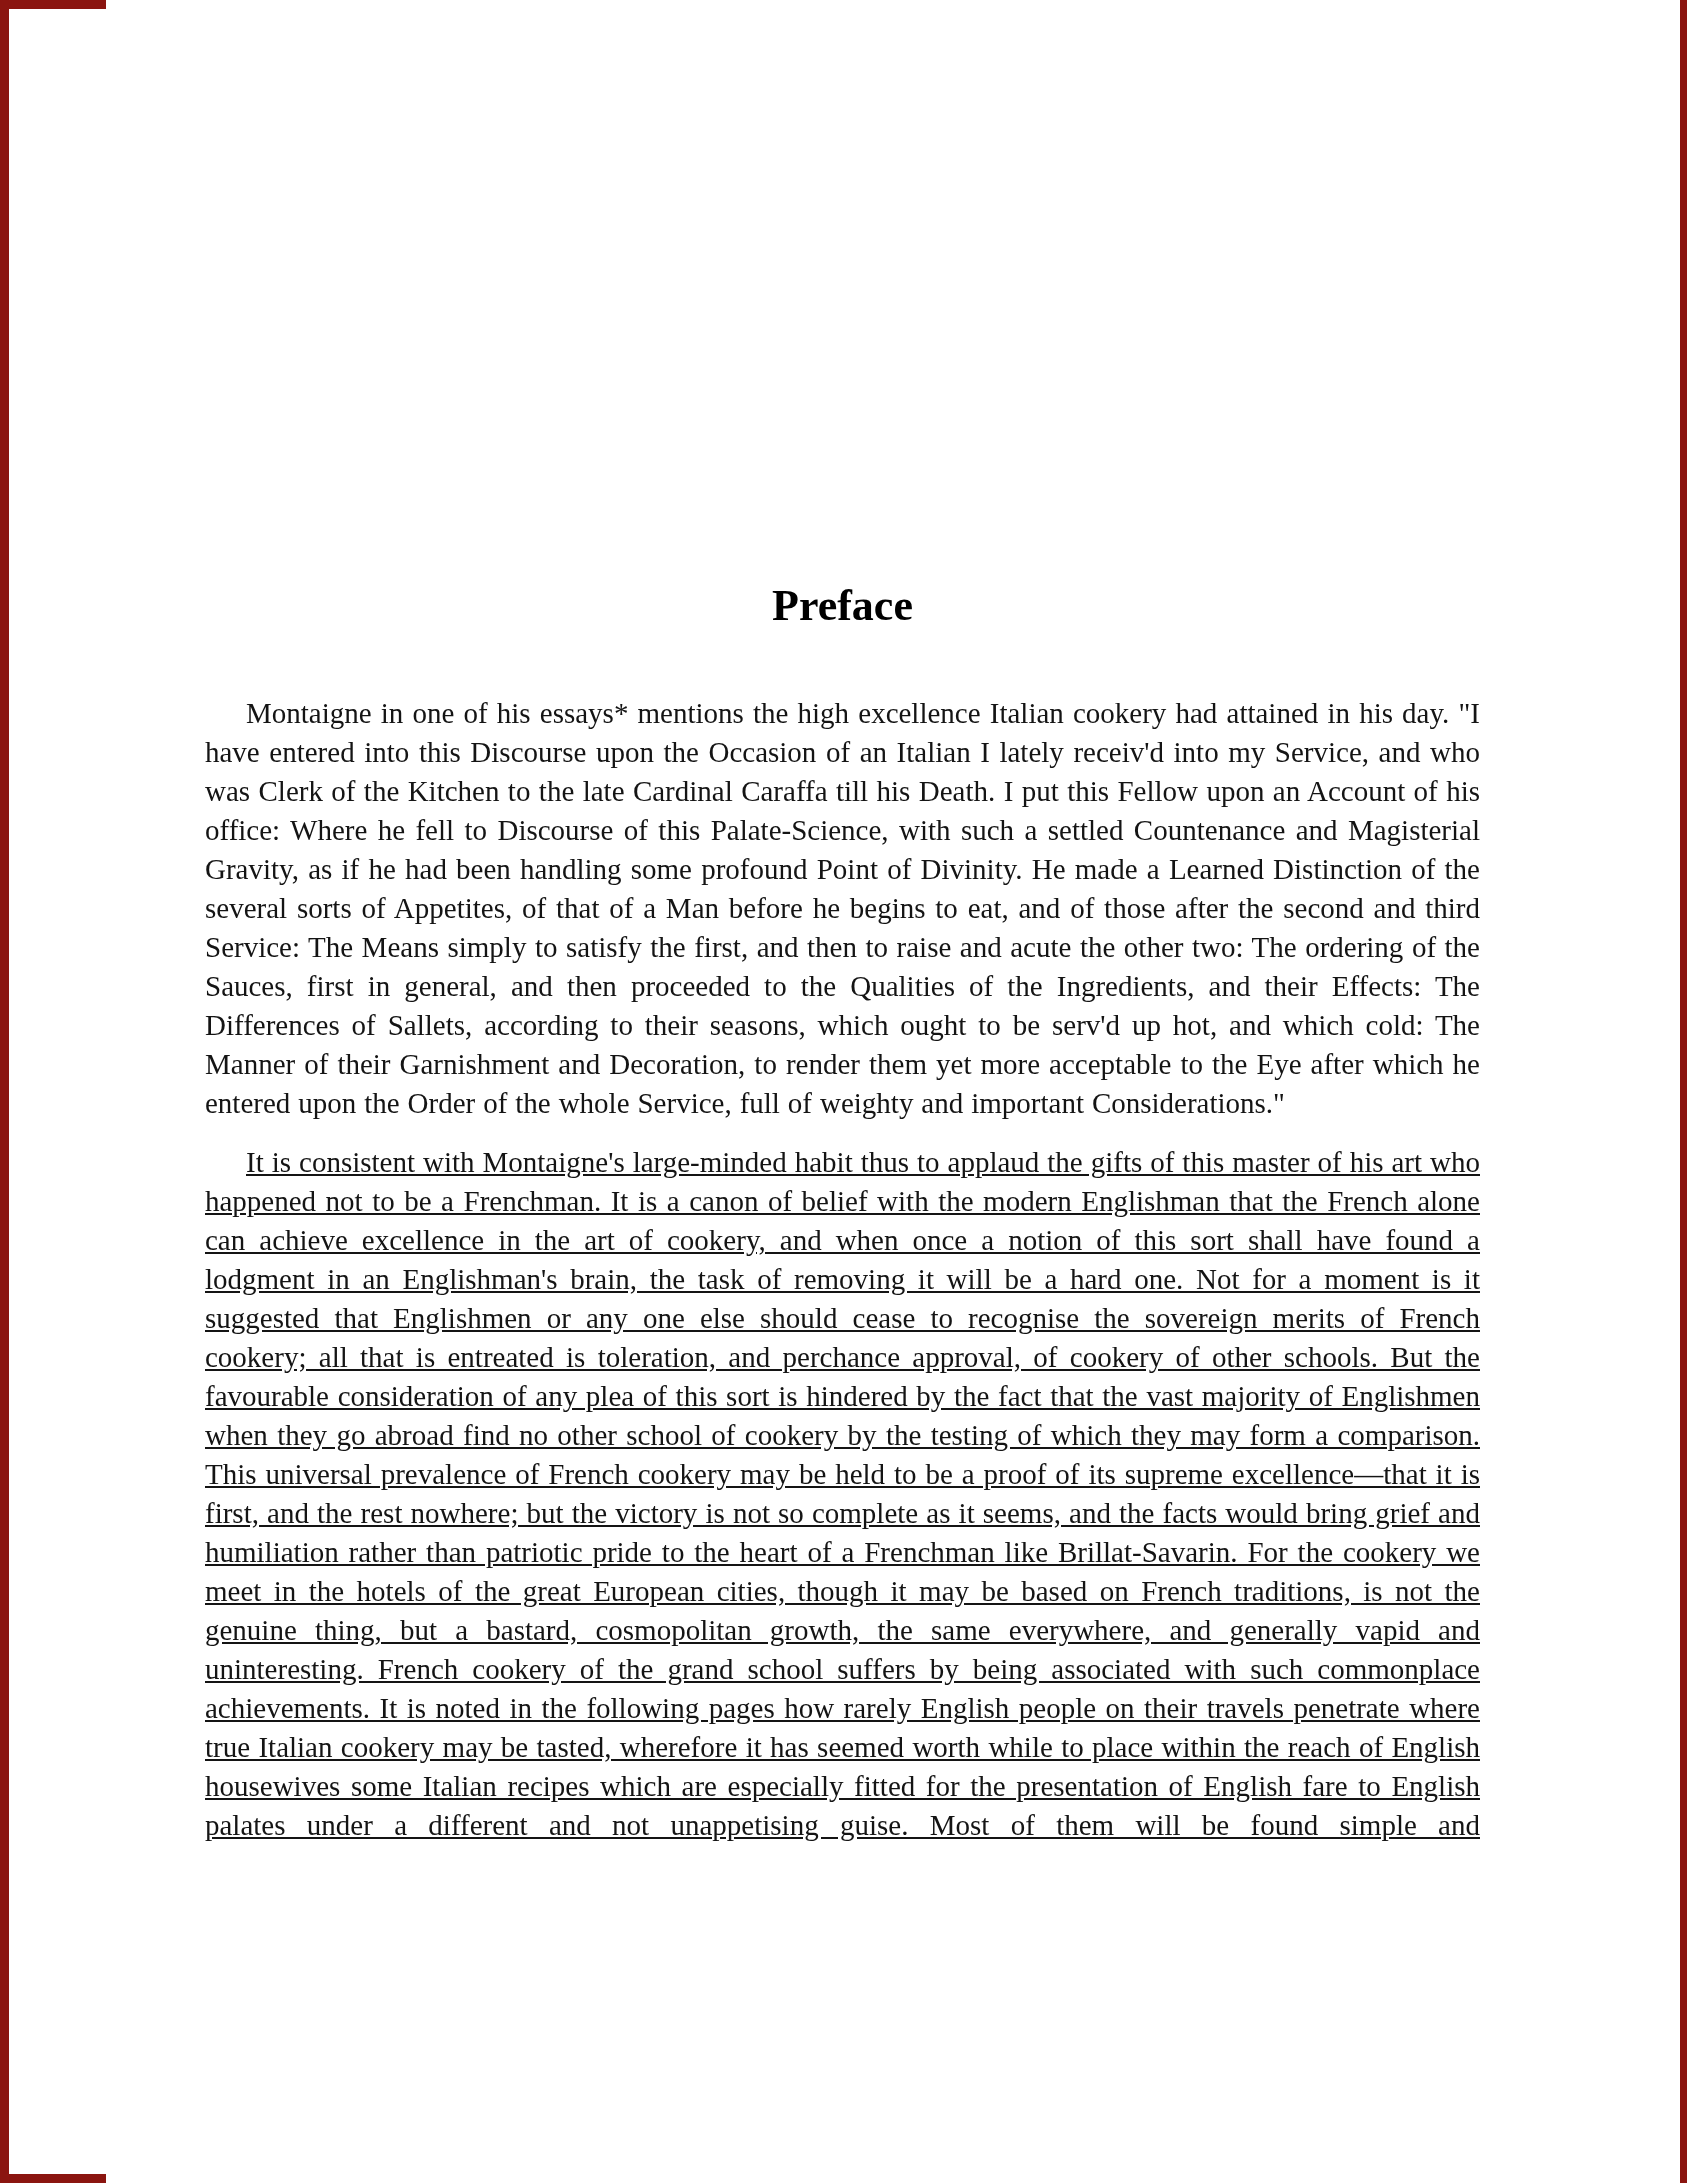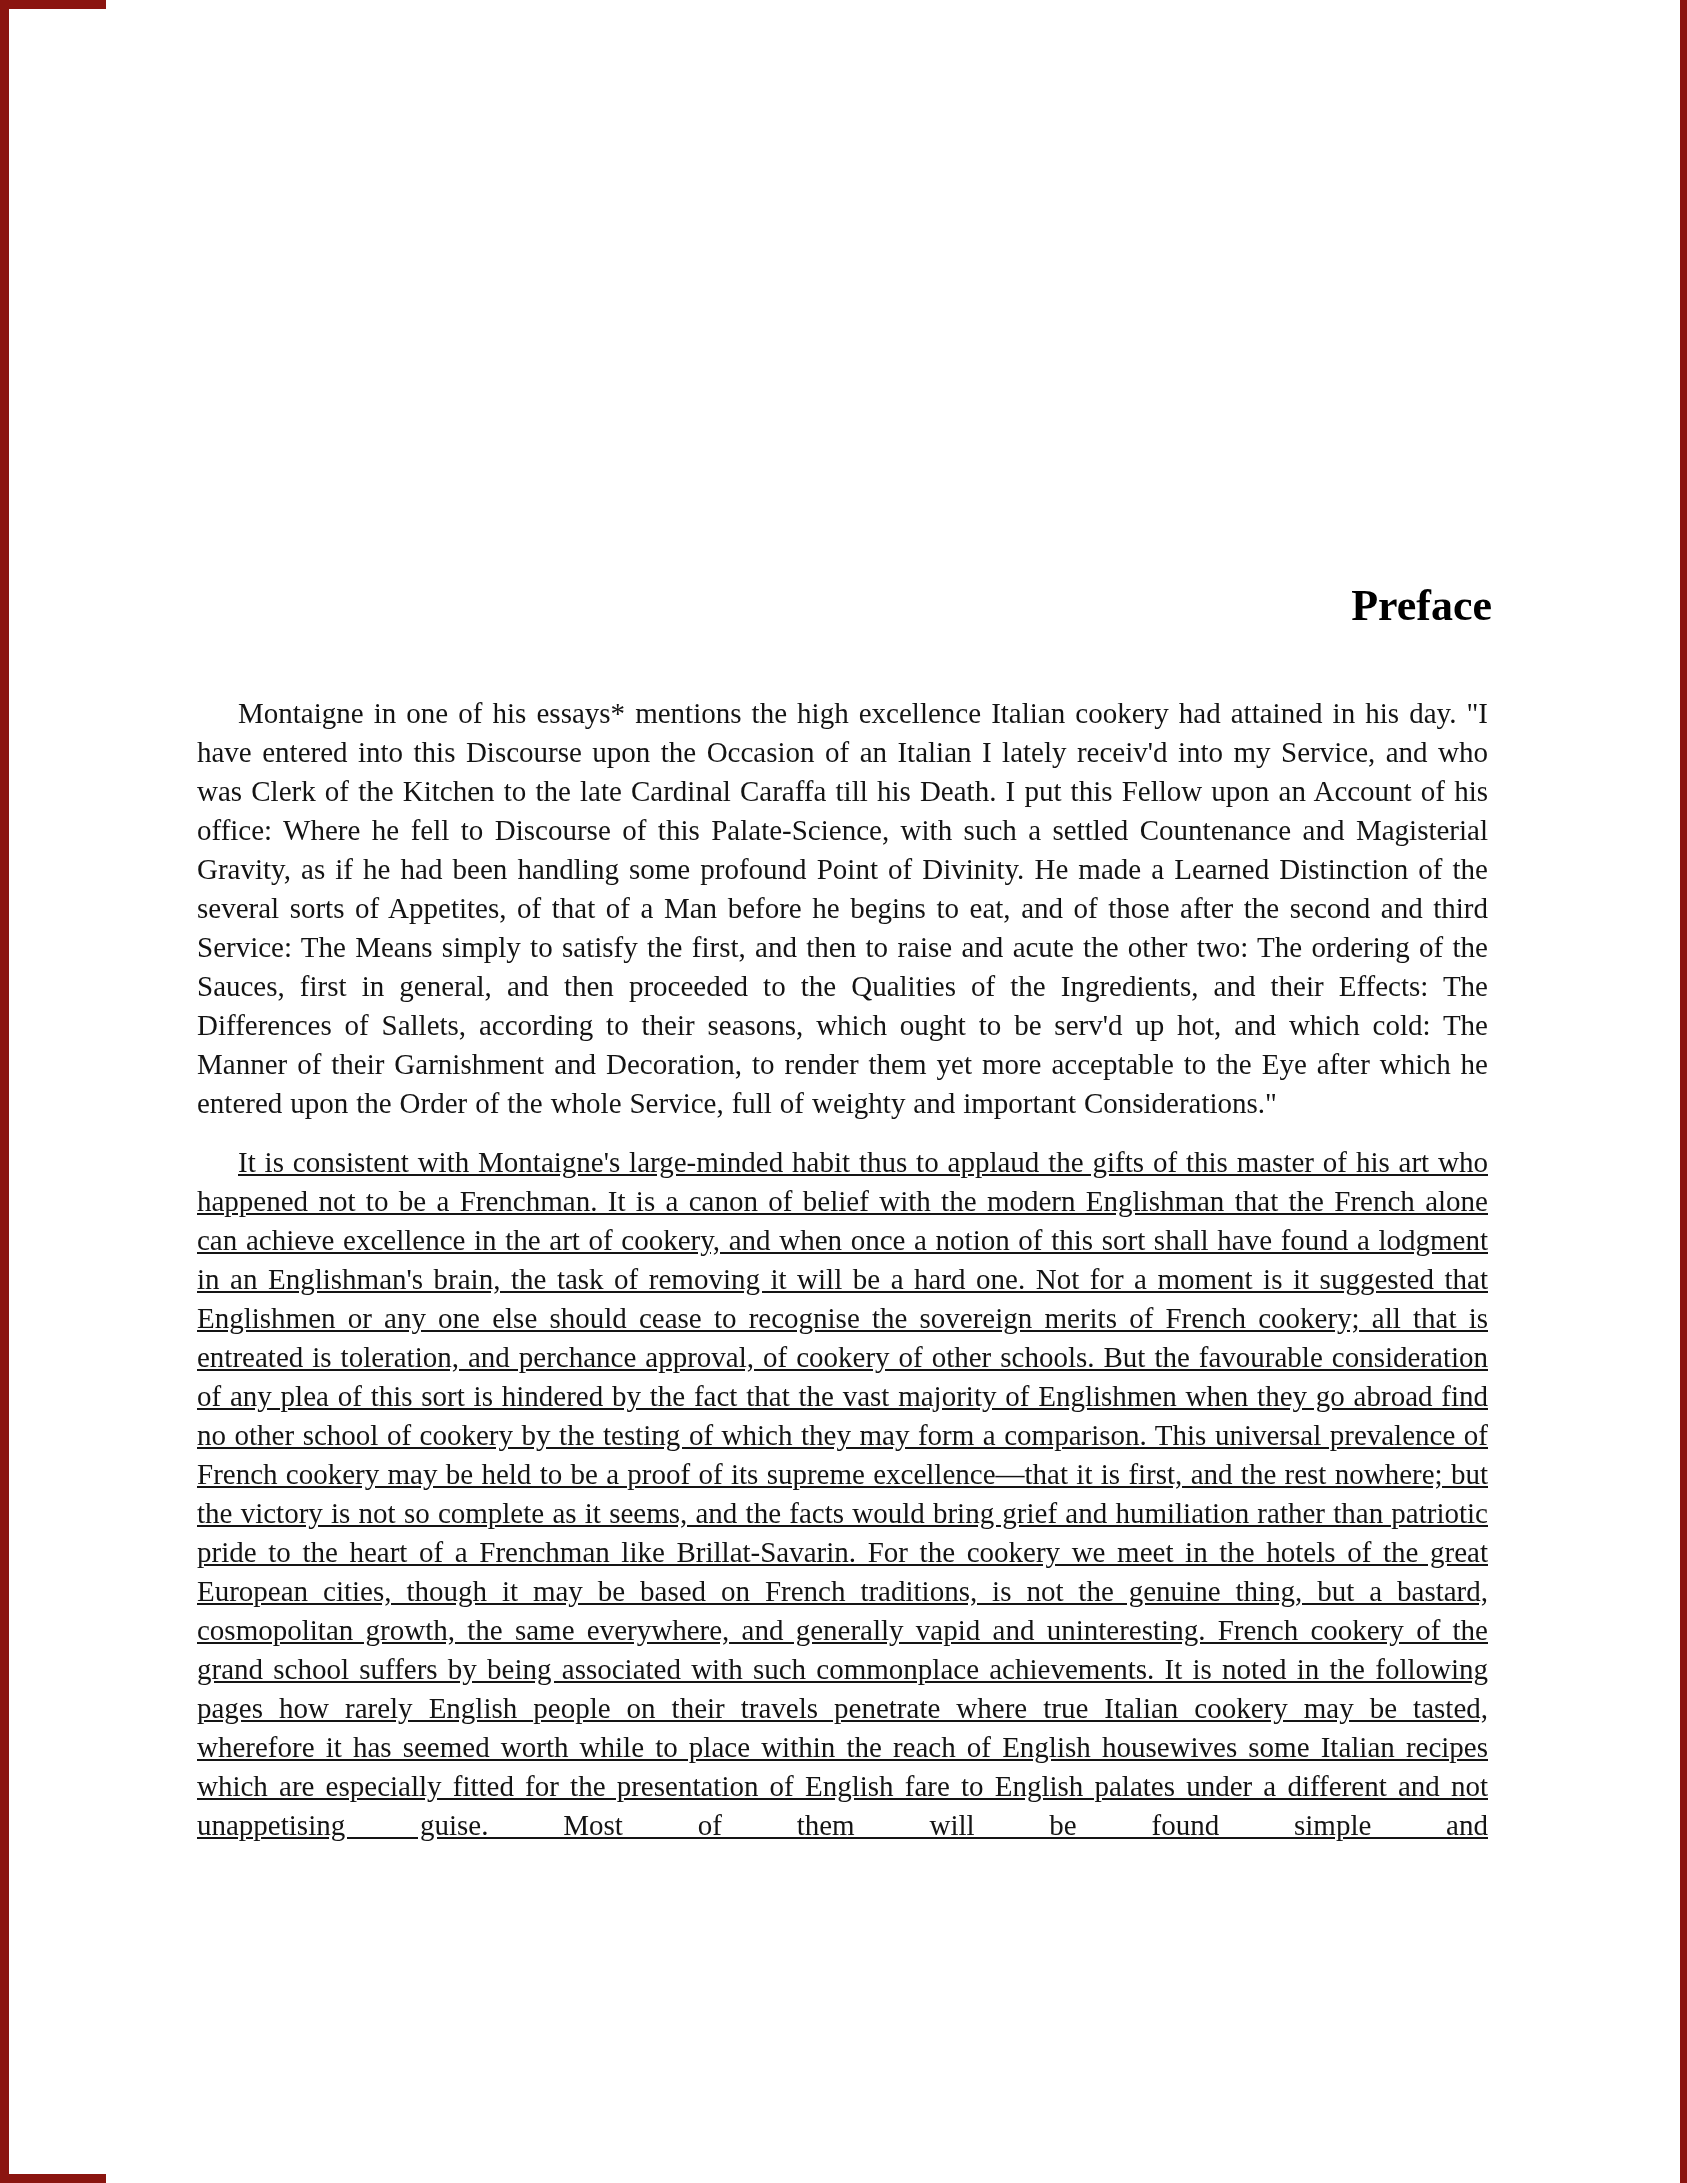--- a/index.html
+++ b/index.html
@@ -44,30 +44,30 @@
     position: absolute;
     left: 193px;
     right: 195px;
     top: 582px;
     color: #141414;
   }
   .title {
     font-size: 44px;
     line-height: 1.1;
     font-weight: bold;
-    text-align: right;
+    text-align: center;
     margin: 0 0 64px 0;
     color: #000000;
   }
   .para {
     font-size: 29px;
     line-height: 39px;
     text-align: justify;
     text-indent: 41px;
-    margin: 4px;
+    margin: 12px;
     word-spacing: 0.7px;
   }
   .para + .para {
     margin-top: 20px;
     text-decoration: underline;
   }
   .justify-last {
     text-align-last: justify;
   }
 </style>

